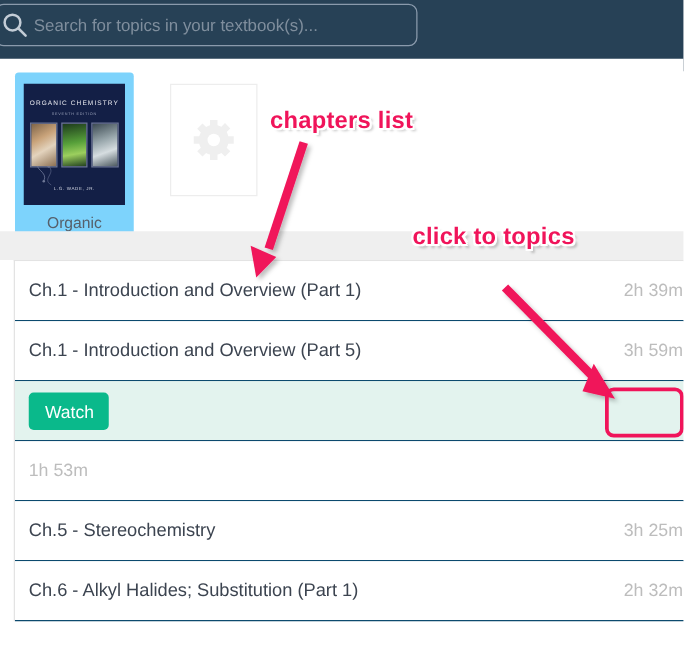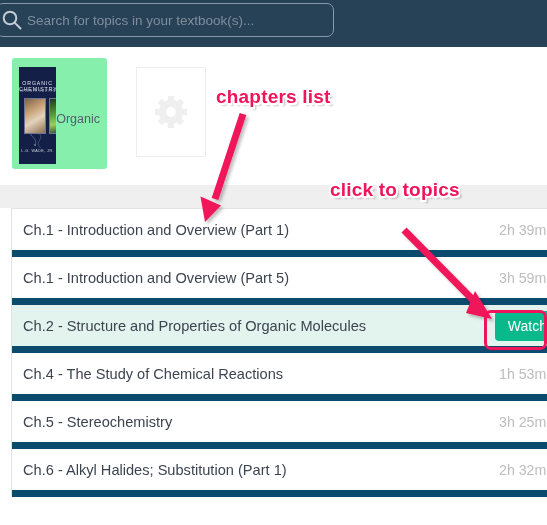--- a/index.html
+++ b/index.html
@@ -75,25 +75,25 @@
     width: 547px;
     height: 138px;
     background: #ffffff;
     display: flex;
     align-items: flex-start;
     padding: 11px 0 0 12px;
   }
 
   .book-card {
     width: 95px;
-    background: #86efac;
+    background: #7dd3fc;
     border-radius: 3px;
     padding: 9px 7px 5px 7px;
     display: flex;
-    flex-direction: row;
+    flex-direction: column;
     align-items: center;
   }
 
   .book-cover {
     width: 81px;
     height: 97px;
     background: #131f46;
     position: relative;
     overflow: hidden;
   }
@@ -182,21 +182,21 @@
     background: #ffffff;
     border-left: 1px solid #e3e3e3;
     border-top: 1px solid #e3e3e3;
   }
 
   .chapter-row {
     position: relative;
     height: 48px;
     display: flex;
     align-items: center;
-    border-bottom: 7px solid #0c4a6e;
+    border-bottom: 1px solid #0c4a6e;
     padding-left: 11px;
     padding-right: 0;
     background: #ffffff;
   }
   .chapter-row.active { background: #e3f3ee; }
 
   .chapter-title {
     flex: 1 1 auto;
     font-size: 14.6px;
     color: #3c4450;
@@ -321,27 +321,25 @@
       <span class="chapter-title">Ch.1 - Introduction and Overview (Part 1)</span>
       <span class="chapter-duration">2h 39m</span>
     </div>
 
     <div class="chapter-row">
       <span class="chapter-title">Ch.1 - Introduction and Overview (Part 5)</span>
       <span class="chapter-duration">3h 59m</span>
     </div>
 
     <div class="chapter-row active">
-      <span class="chapter-title">Ch.2 - Structure and Properties of Organic Molecules</span>
       <button class="watch-btn">Watch</button>
     </div>
 
 
     <div class="chapter-row">
-      <span class="chapter-title">Ch.4 - The Study of Chemical Reactions</span>
       <span class="chapter-duration">1h 53m</span>
     </div>
 
     <div class="chapter-row">
       <span class="chapter-title">Ch.5 - Stereochemistry</span>
       <span class="chapter-duration">3h 25m</span>
     </div>
 
     <div class="chapter-row">
       <span class="chapter-title">Ch.6 - Alkyl Halides; Substitution (Part 1)</span>

